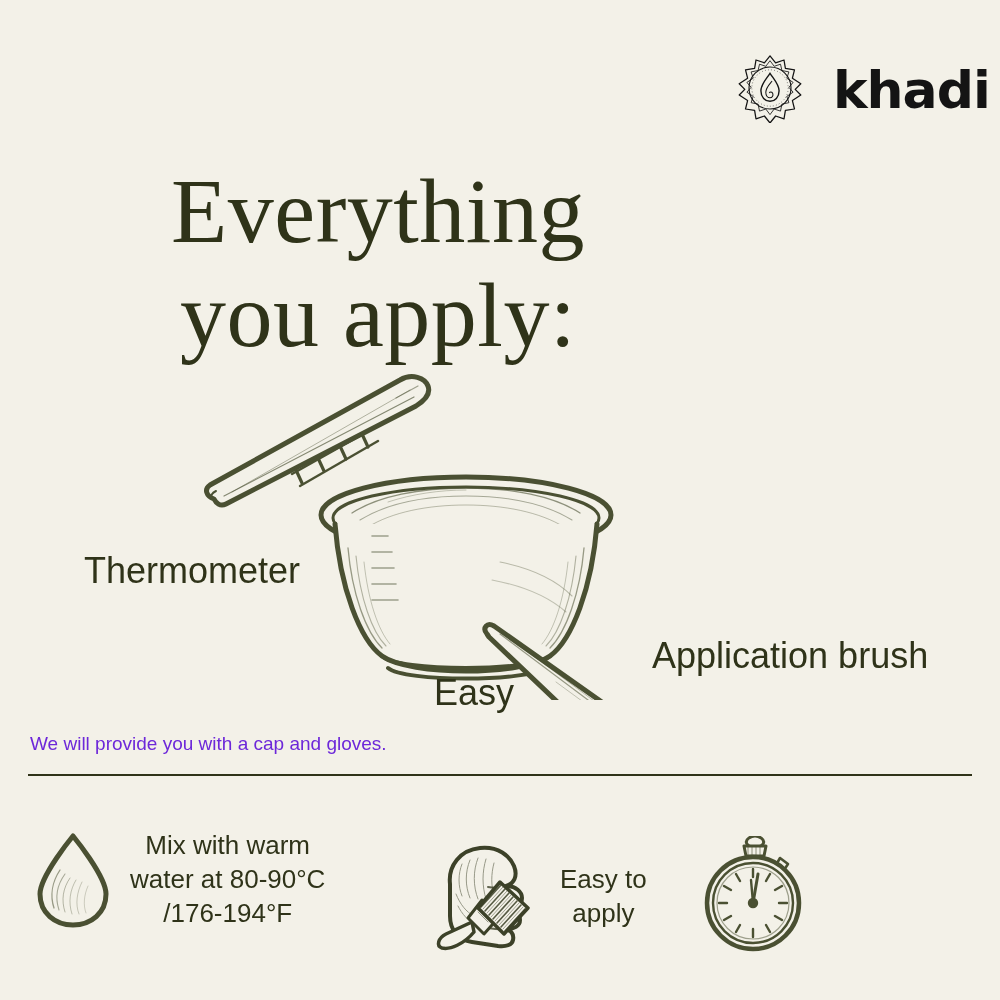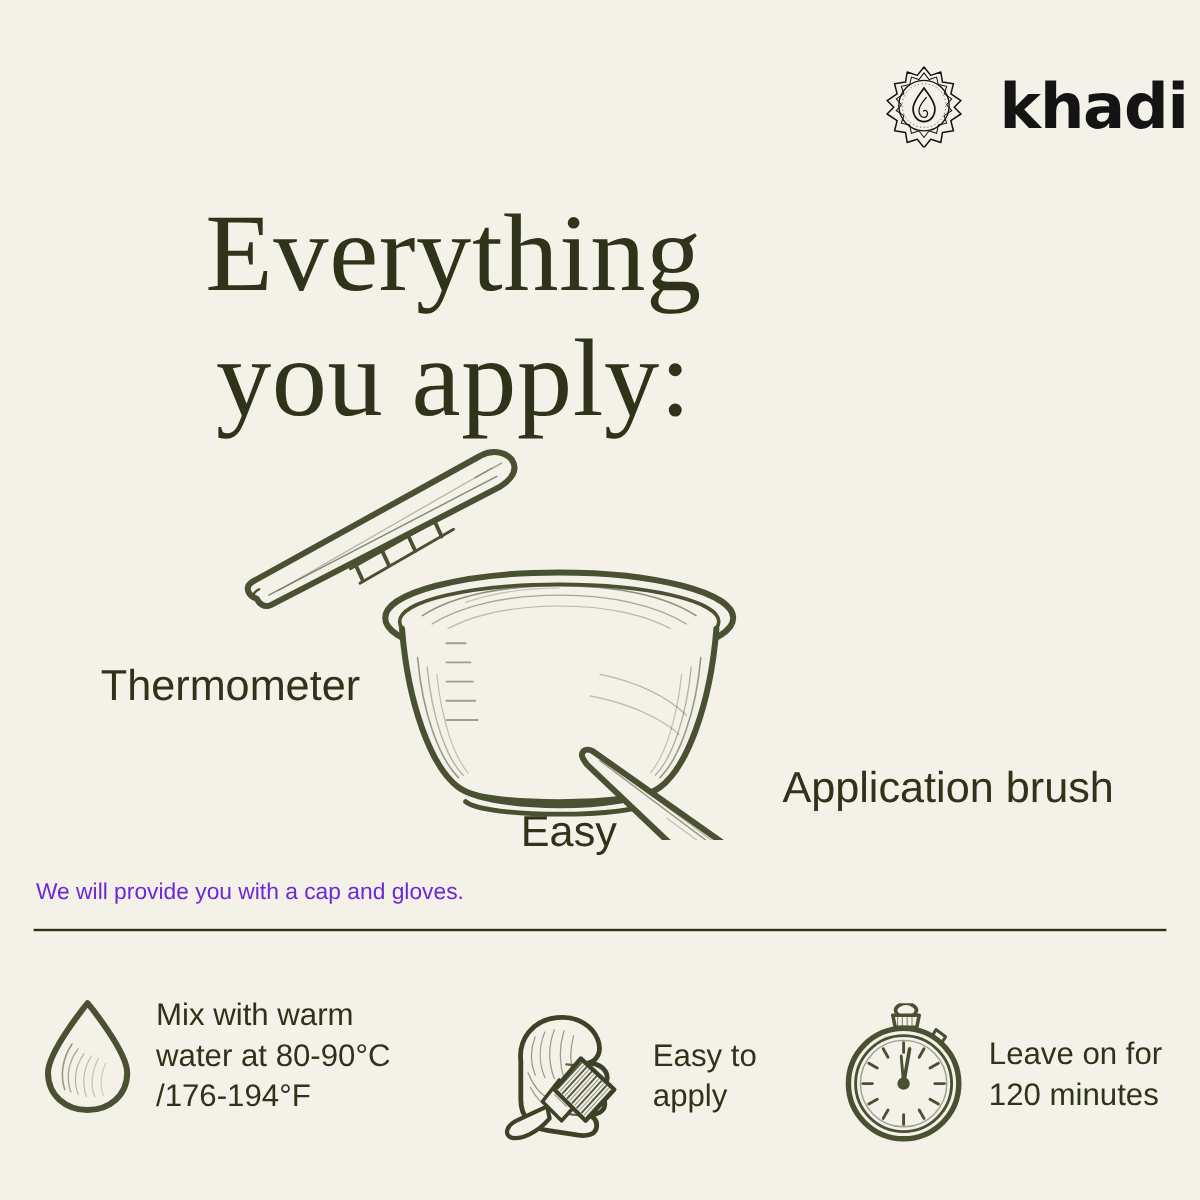--- a/index.html
+++ b/index.html
@@ -60,23 +60,23 @@
   }
   .divider{
     position:absolute;left:28px;top:774px;width:944px;height:2px;
     background:#2f3319;
   }
 
   
   .features{
     position:absolute;left:0;top:818px;width:1000px;height:150px;
   }
-  .feature{position:absolute;display:flex;align-items:center;}
+  .feature{position:absolute;display:flex;align-items:center;text-align:center;}
   .feature-1{left:30px;top:8px;}
-  .feature-2{left:412px;top:18px;}
+  .feature-2{left:428px;top:18px;}
   .feature-3{left:700px;top:18px;}
   .feature-icon{flex:0 0 auto;}
   .feature-text{
     font-size:26px;line-height:34px;color:#2f3319;white-space:pre-line;
   }
   .feature-1 .feature-text{margin-left:14px;}
   .feature-2 .feature-text{margin-left:12px;}
   .feature-3 .feature-text{margin-left:14px;}
 </style>
 </head>
@@ -318,18 +318,16 @@
             <path d="M19 67 L27 67"></path>
             <path d="M24 50 L31 54"></path>
             <path d="M36 38 L40 45"></path>
           </g>
 
           <path d="M53 67 L58 38" stroke-width="3"></path>
           <path d="M53 67 L51 44" stroke-width="2.4"></path>
           <circle cx="53" cy="67" r="4" stroke-width="2.4" fill="#4a5032"></circle>
         </g>
       </svg>
-      <div class="feature-text">Leave on for
-120 minutes</div>
     </div>
 
   </div>
 </div>
 
 </body></html>

